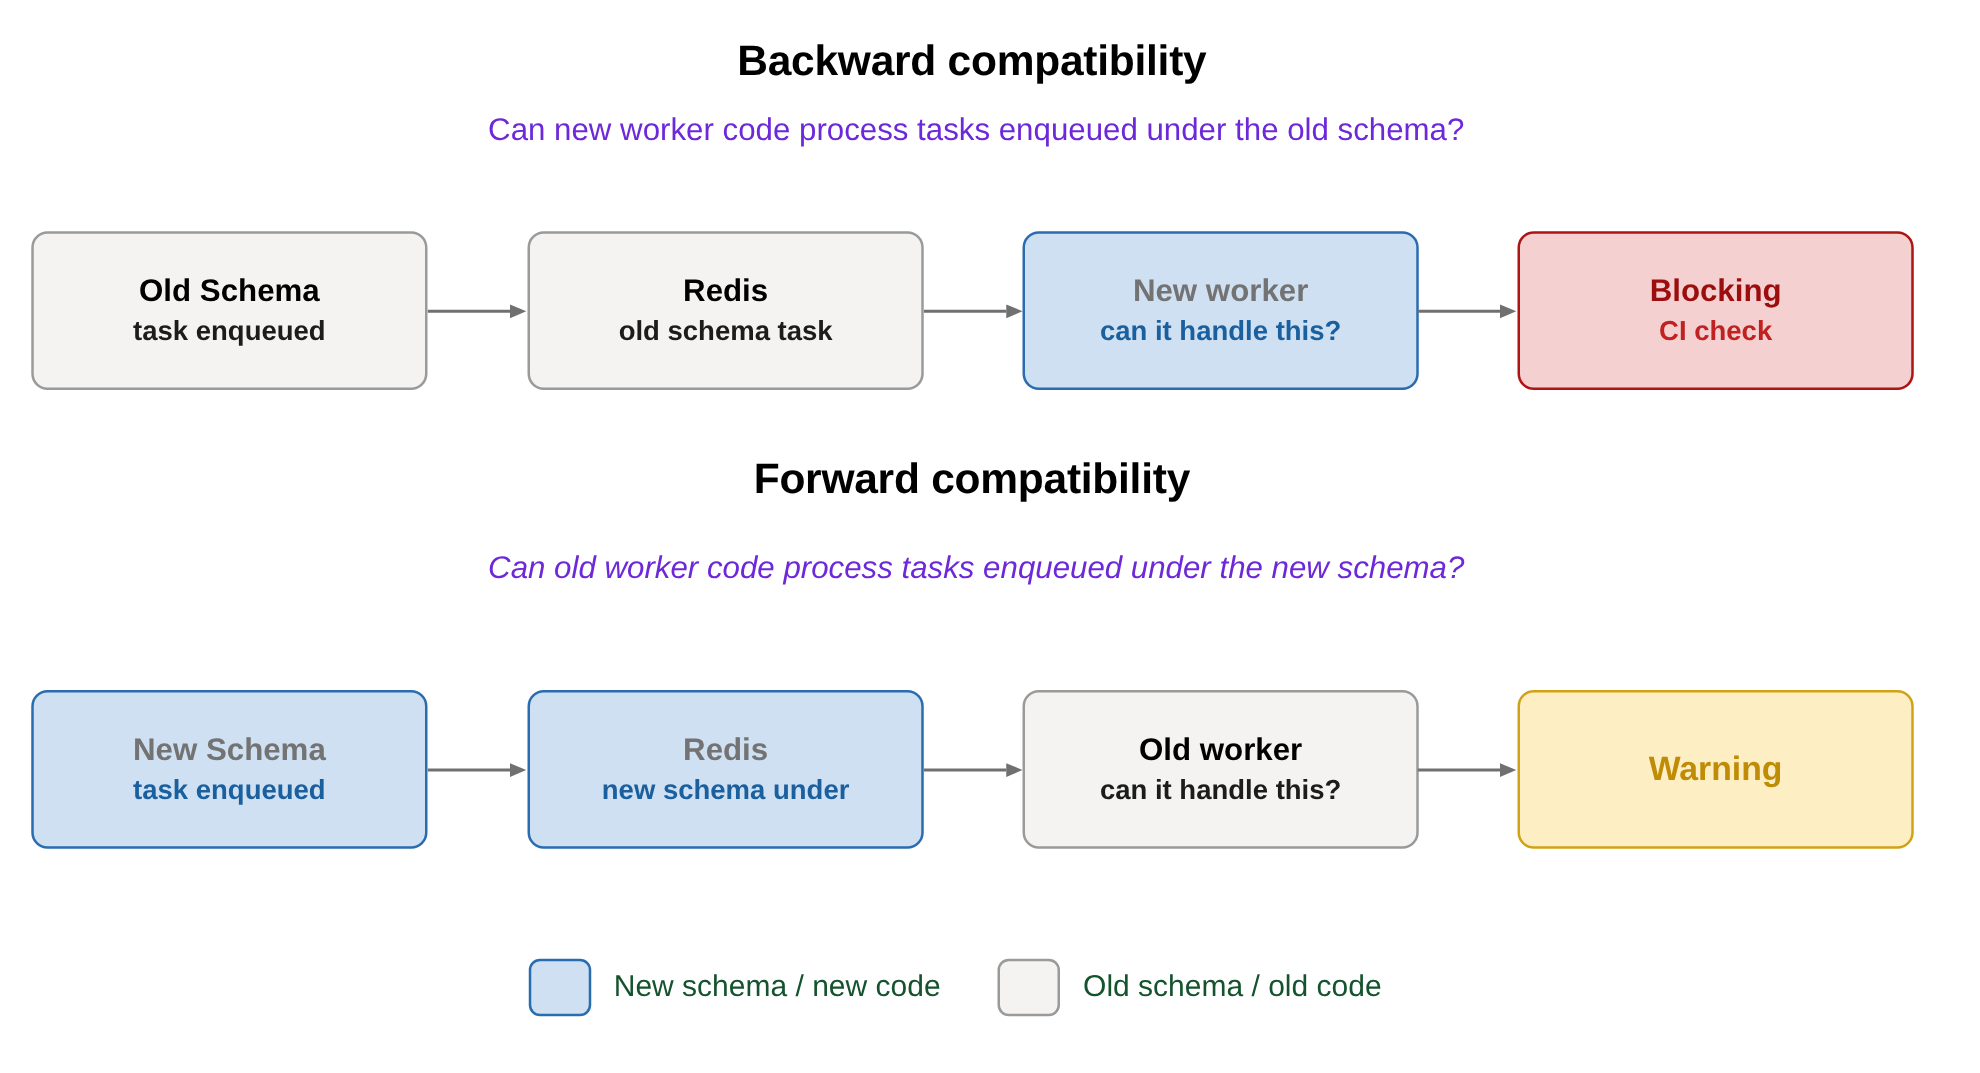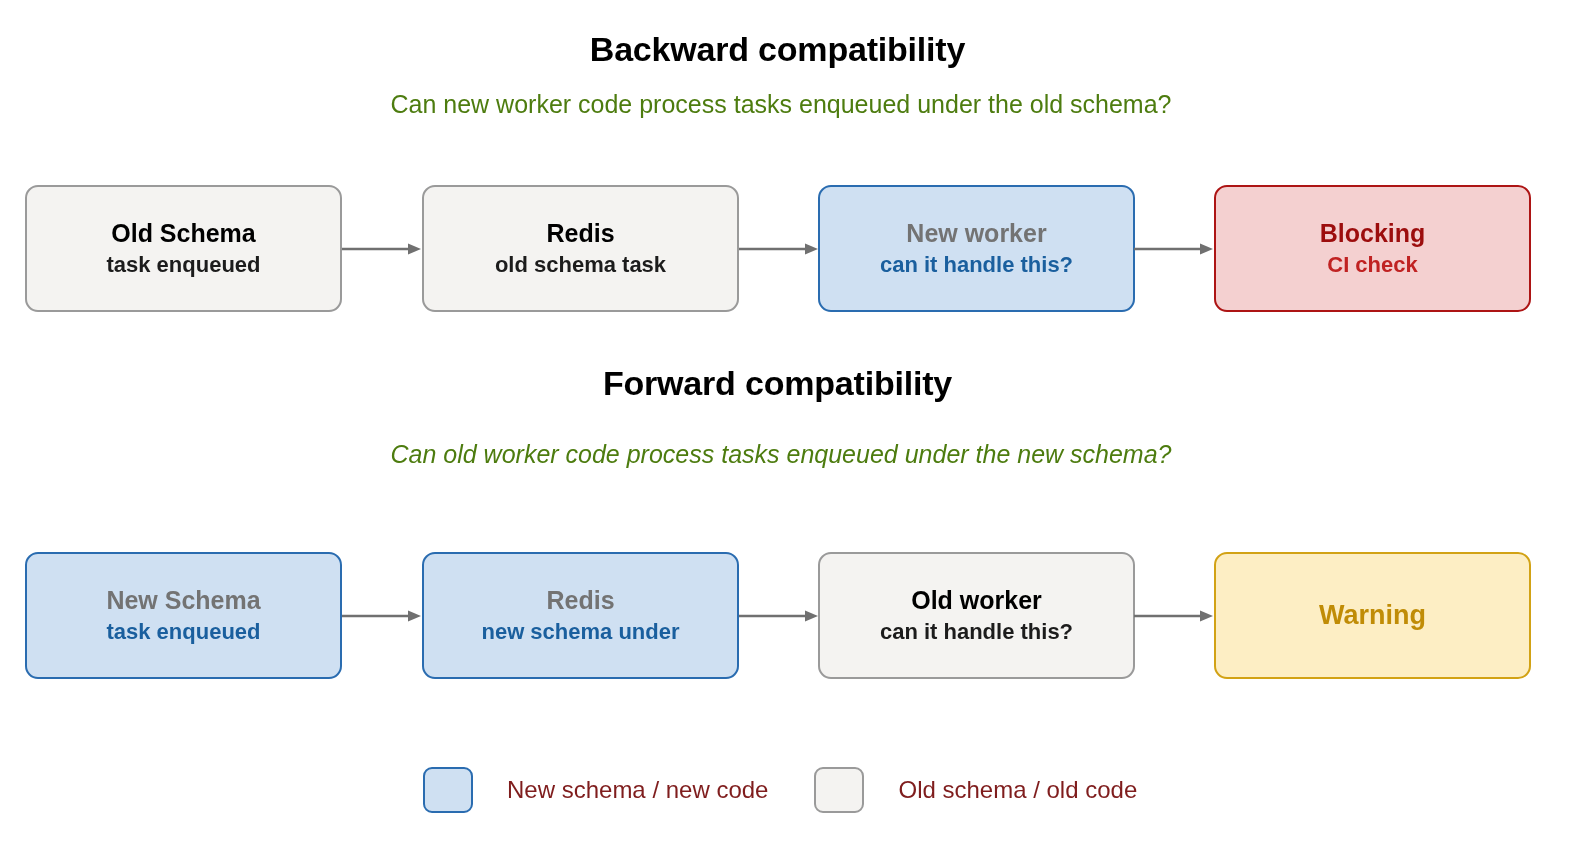--- a/index.html
+++ b/index.html
@@ -34,21 +34,21 @@
     color: #000000;
     white-space: nowrap;
   }
   .section-subtitle {
     position: absolute;
     left: 0;
     width: 1562px;
     text-align: center;
     font-size: 25px;
     font-weight: normal;
-    color: #4d7c0f;
+    color: #6d28d9;
     white-space: nowrap;
   }
 
   #title-backward   { top: 30px; }
   #subtitle-backward{ top: 90px; }
   #title-forward    { top: 364px; }
   #subtitle-forward { top: 440px; font-style: italic; }
 
   
   .flow-row {
@@ -154,23 +154,23 @@
     border-radius: 9px;
     border: 2px solid #9a9a9a;
     background: #f4f3f1;
     flex: 0 0 auto;
   }
   .legend-swatch.blue {
     background: #cfe0f2;
     border-color: #2a6cb0;
   }
   .legend-label {
-    margin-left: 34px;
+    margin-left: 18px;
     font-size: 24px;
-    color: #7f1d1d;
+    color: #14532d;
     white-space: nowrap;
   }
 </style>
 </head>
 <body>
 
 <div class="canvas">
 
   <div class="section-title" id="title-backward">Backward compatibility</div>
 

